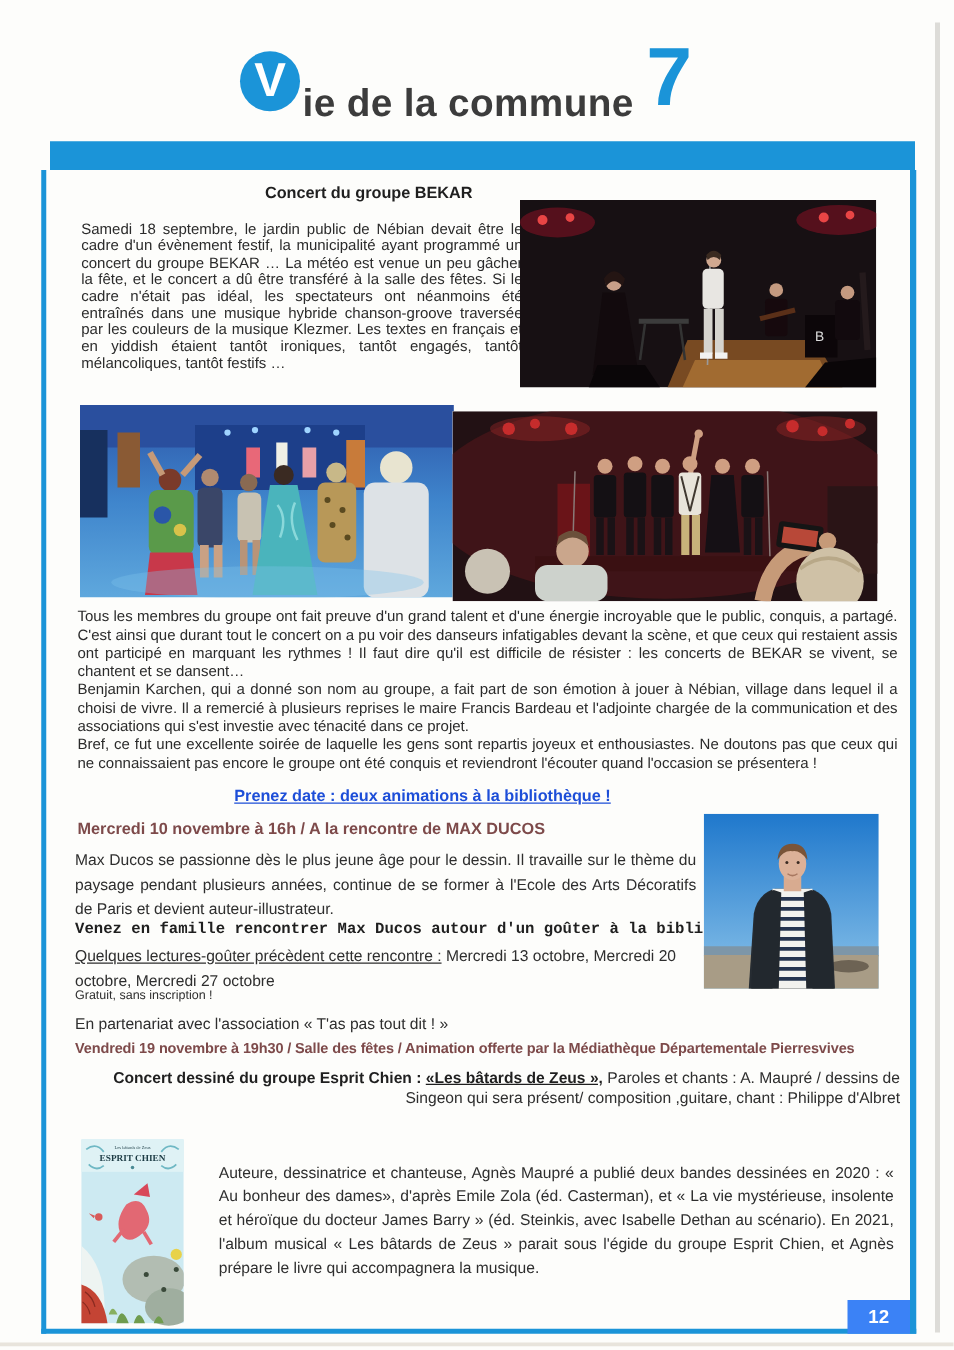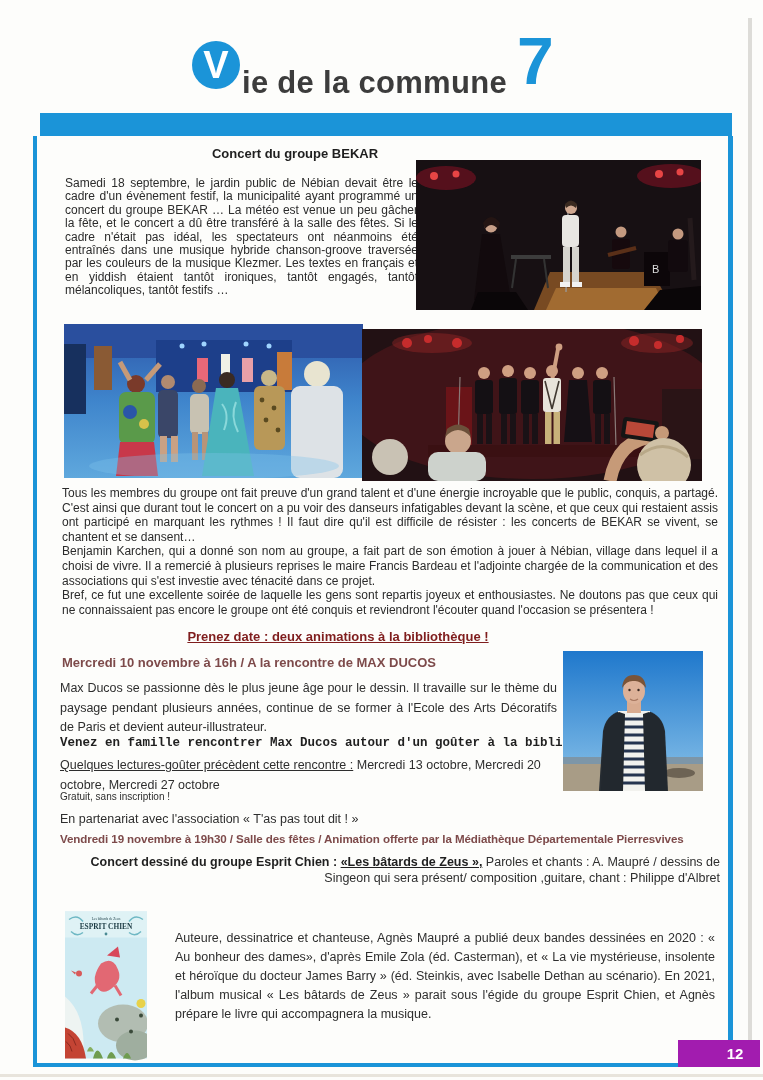--- a/index.html
+++ b/index.html
@@ -14,31 +14,31 @@
   .logo-v{width:48px;height:48px;border-radius:50%;background:#1b94d8;color:#fff;
     font-weight:700;font-size:38px;display:flex;align-items:center;justify-content:center;
     line-height:1;}
   .logo-text{font-size:31px;font-weight:700;color:#3c3c3c;margin-left:2px;letter-spacing:.3px;margin-top:36px;}
   .logo-seven{font-size:66px;font-weight:700;color:#1b94d8;margin-left:10px;line-height:.9;
     transform:translateY(-3px);}
   
   .top-bar{left:40px;top:113px;width:692px;height:23px;background:#1b94d8;}
   .frame{left:33px;top:136px;width:700px;height:931px;box-sizing:border-box;
     border-left:4px solid #1b94d8;border-right:5px solid #1b94d8;border-bottom:4px solid #1b94d8;}
-  .page-num{left:678px;top:1040px;width:50px;height:27px;background:#a21caf;color:#fff;
-    display:flex;align-items:center;justify-content:center;font-size:15px;font-weight:700;padding-left:32px;}
+  .page-num{left:678px;top:1040px;width:50px;height:27px;background:#3b82f6;color:#fff;
+    display:flex;align-items:center;justify-content:center;font-size:15px;font-weight:700;}
   .edge-shadow{left:748px;top:18px;width:4px;height:1048px;background:#dddcd8;}
   .bottom-shadow{left:0px;top:1074px;width:763px;height:3px;background:#e8e4dc;}
   
   .bekar-heading{left:120px;top:146px;width:350px;text-align:center;
     font-size:13px;font-weight:700;color:#1f1f1f;}
   .intro{left:65px;top:177px;width:353px;font-size:12px;line-height:13.4px;text-align:justify;color:#2b2b2b;}
   .review{left:62px;top:486px;width:656px;font-size:12px;line-height:14.6px;text-align:justify;color:#2b2b2b;}
   .lib-heading{left:37px;top:629px;width:602px;text-align:center;font-size:13px;font-weight:700;
-    text-decoration:underline;color:#7f1d1d;}
+    text-decoration:underline;color:#1d4ed8;}
   .maroon{color:#7d4a4a;font-weight:700;}
   .ev1-date{left:62px;top:655px;font-size:13px;}
   .ev1-bio{left:60px;top:679px;width:497px;font-size:12.5px;line-height:19.5px;text-align:justify;}
   .ev1-invite{left:60px;top:736px;font-size:12.5px;font-weight:700;color:#1f1f1f;font-family:Liberation Mono, monospace;}
   .ev1-lect{left:60px;top:756px;width:505px;font-size:12.5px;line-height:19.5px;}
   .u{text-decoration:underline;}
   .ev1-free{left:60px;top:791px;font-size:10px;}
   .ev1-partner{left:60px;top:812px;font-size:12.5px;}
   .ev2-date{left:60px;top:832px;width:668px;font-size:11.6px;letter-spacing:-.1px;white-space:nowrap;}
   .ev2-desc{left:60px;top:855px;width:660px;font-size:12.5px;line-height:15.5px;text-align:right;}

